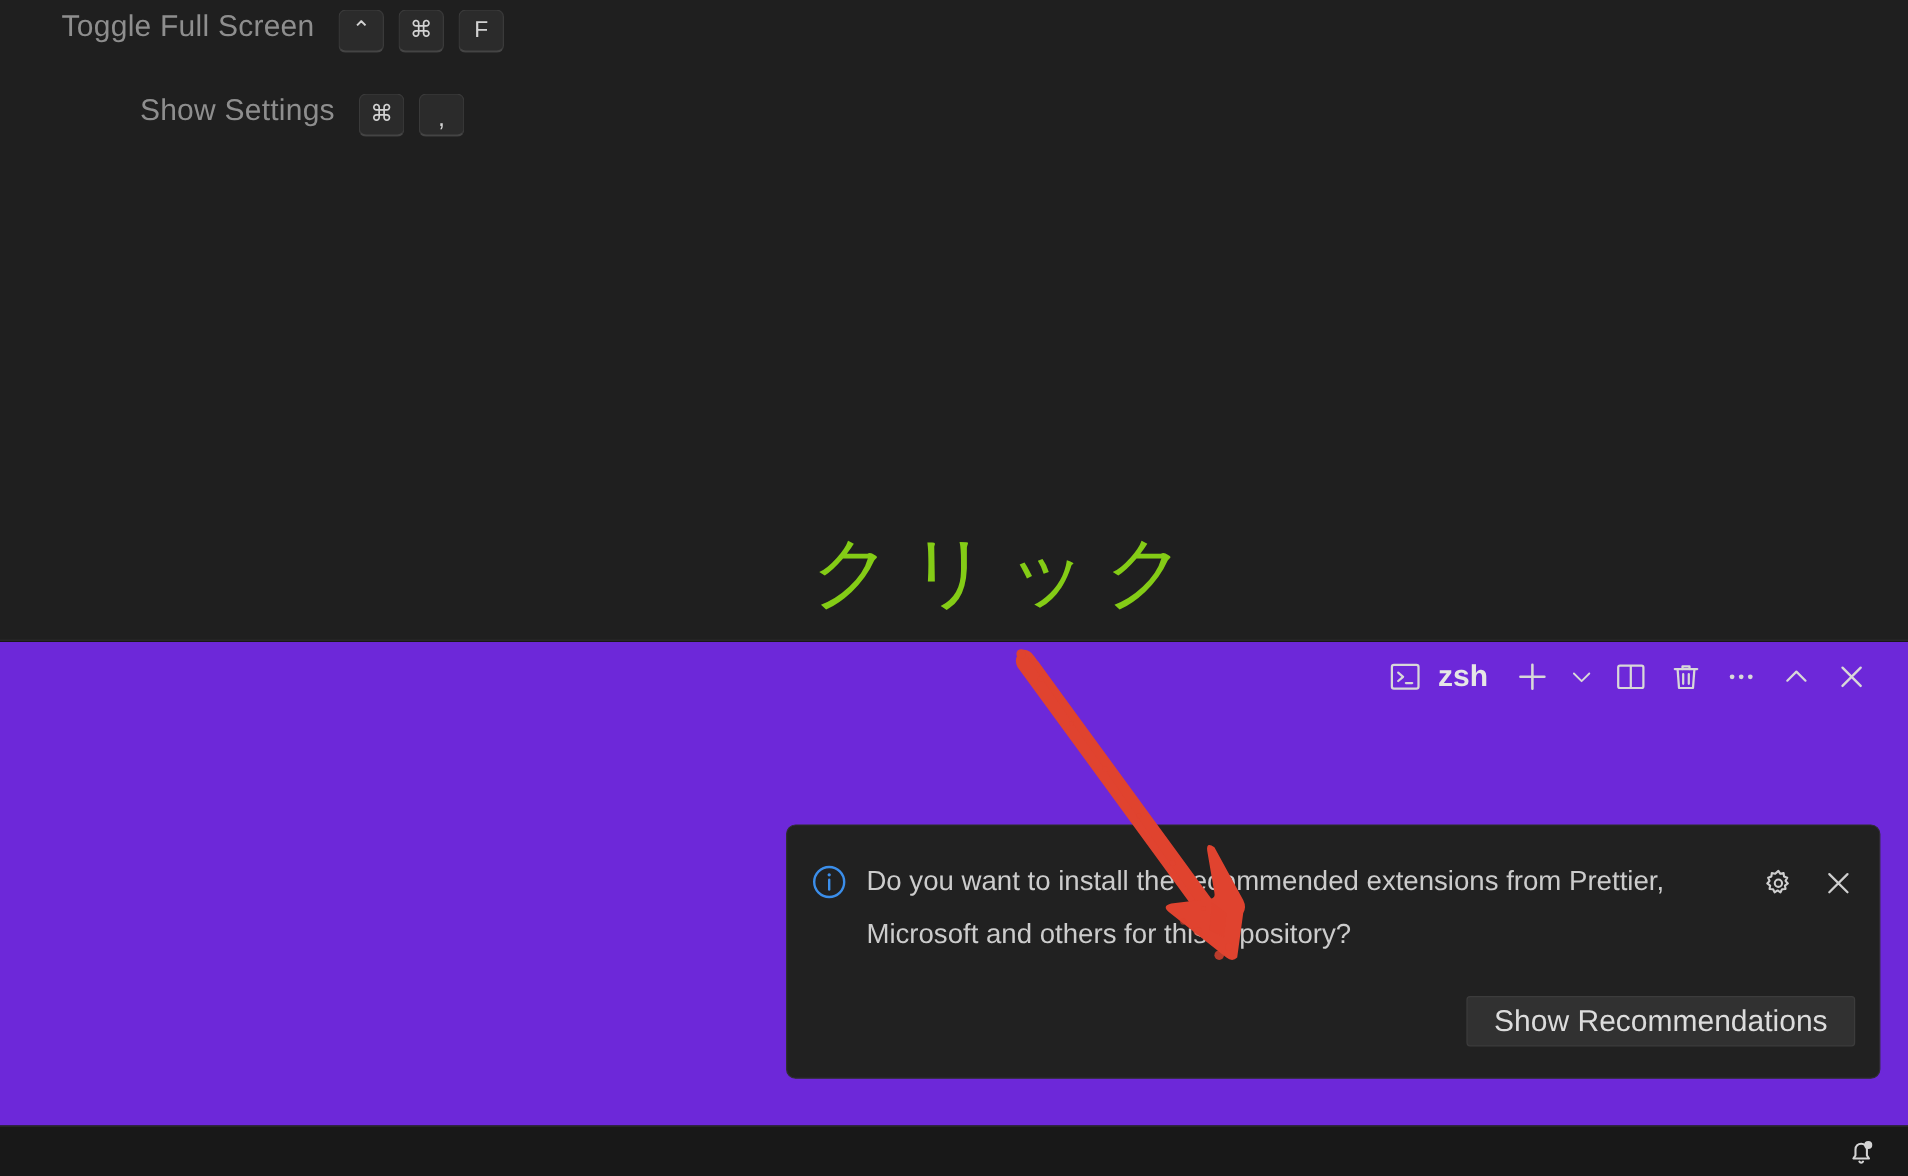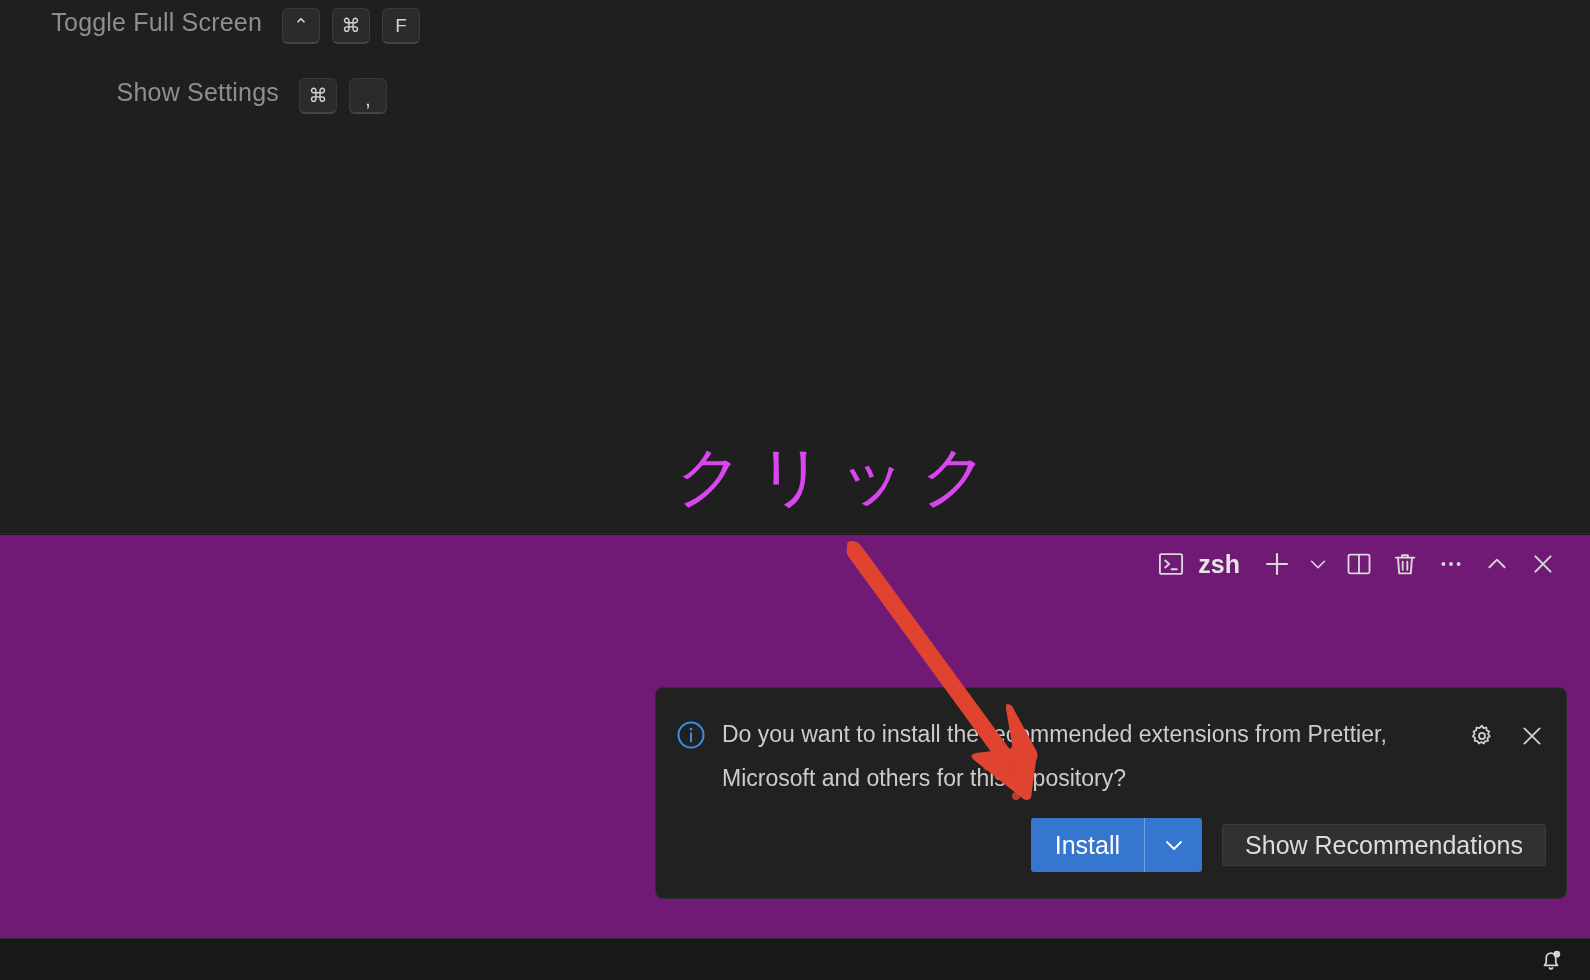--- a/index.html
+++ b/index.html
@@ -53,34 +53,34 @@
     align-items: center;
     justify-content: center;
     line-height: 1;
   }
   .key-chip.comma { align-items: flex-end; padding-bottom: 3px; font-size: 21px; }
 
   
   #annotation-click {
     position: absolute;
     left: 676px; top: 444px;
-    color: #d946ef;
+    color: #84cc16;
     font-size: 66px;
     letter-spacing: 14px;
     font-family: "DejaVu Sans", sans-serif;
     line-height: 1;
     white-space: nowrap;
   }
 
   
   #terminal-panel {
     position: absolute;
     left: 0; top: 535px;
     width: 1590px; height: 403px;
-    background: #701a75;
+    background: #6d28d9;
   }
   #terminal-toolbar {
     position: absolute;
     right: 0; top: 0;
     height: 58px;
     display: flex;
     align-items: center;
     gap: 0px;
     padding-right: 24px;
   }
@@ -324,28 +324,20 @@
         </div>
         <div class="toast-icon-btn">
           <svg width="28" height="28" viewBox="0 0 24 24" fill="none" stroke="#cfcfcf" stroke-width="1.6" stroke-linecap="round">
             <path d="M5.5 5.5l13 13M18.5 5.5l-13 13"></path>
           </svg>
         </div>
       </div>
     </div>
 
     <div id="notification-buttons">
-      <div id="install-button-group">
-        <button id="install-button">Install</button>
-        <button id="install-dropdown-button">
-          <svg width="24" height="24" viewBox="0 0 24 24" fill="none" stroke="#ffffff" stroke-width="1.8" stroke-linecap="round" stroke-linejoin="round">
-            <path d="M5 9l7 7 7-7"></path>
-          </svg>
-        </button>
-      </div>
       <button id="show-recommendations-button">Show Recommendations</button>
     </div>
   </div>
 
   <svg id="annotation-arrow" viewBox="0 0 1590 980">
     <g fill="#e0432f">
       <path d="M851 542 q6 -2 11 5 l168 230 q5 7 -2 12 q-7 4 -12 -3 L848 556 q-4 -7 3 -14 z"></path>
       <path d="M856 548 l9 3 162 226 -7 8 z" opacity="0.75"></path>
       <path d="M1031 798 q-4 4 -9 0 l-48 -38 q-6 -5 2 -7 l33 -4 q4 -1 3 -5 l-6 -35 q-1 -8 6 -3 l24 44 q3 6 0 11 z"></path>
       <path d="M1010 752 l12 9 -2 20 -12 -6 z" opacity="0.6"></path>

